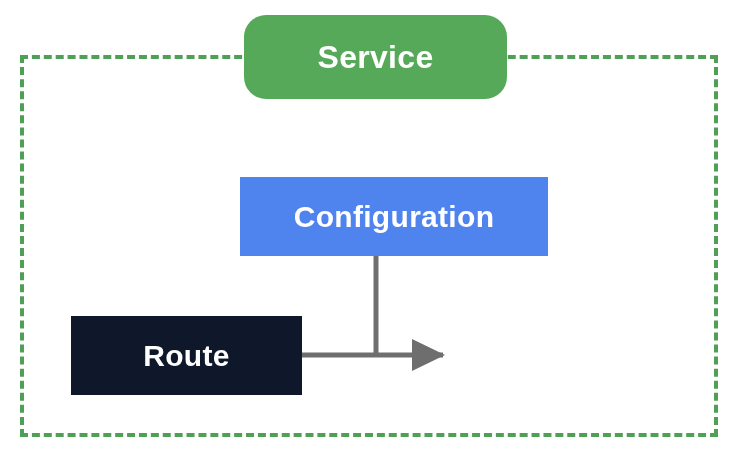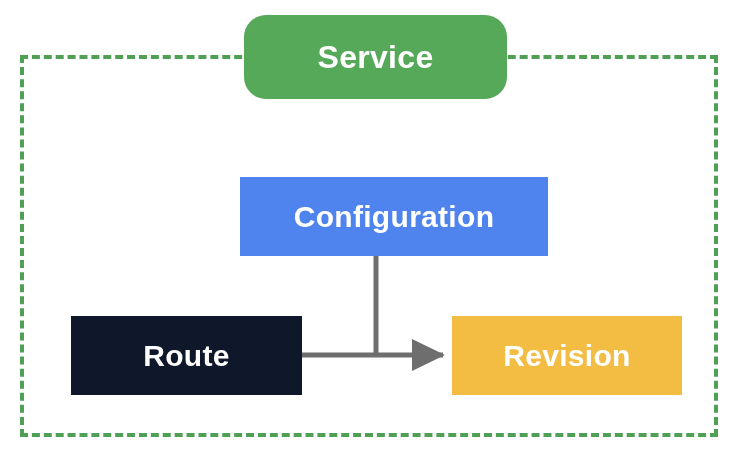--- a/index.html
+++ b/index.html
@@ -106,17 +106,14 @@
   </div>
 
   <div class="node" id="node-configuration">
     <span>Configuration</span>
   </div>
 
   <div class="node" id="node-route">
     <span>Route</span>
   </div>
 
-  <div class="node" id="node-revision">
-    <span>Revision</span>
-  </div>
 
 </div>
 
 </body></html>

